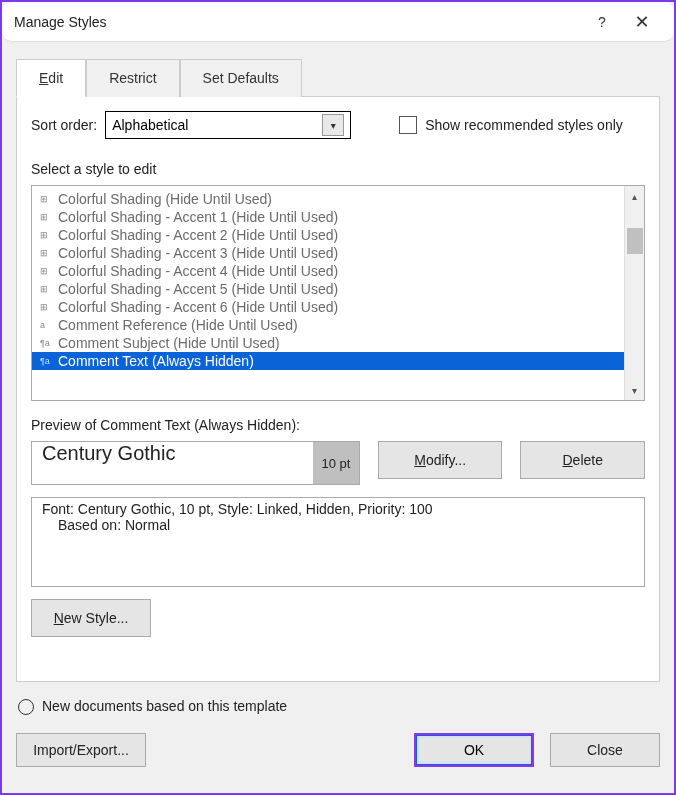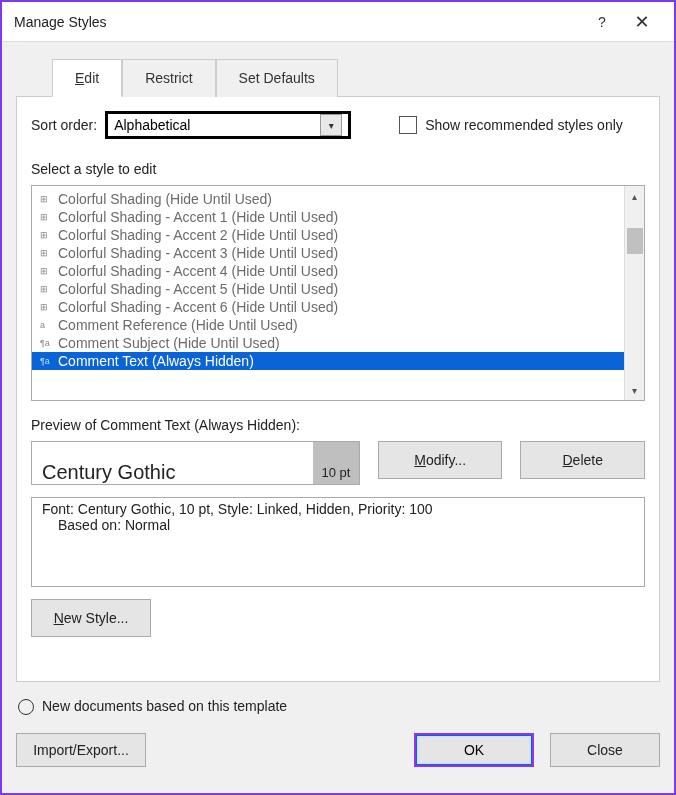--- a/index.html
+++ b/index.html
@@ -9,43 +9,44 @@
     border: 2px solid #7c3aed;
     background: #f0f0f0;
     position: relative;
     display: flex; flex-direction: column;
   }
   .titlebar {
     height: 40px; background: #fff;
     display: flex; align-items: center;
     padding: 0 12px;
     border-bottom: 1px solid #ddd;
+    border-radius: 10px;
   }
   .titlebar .title { flex: 1; font-size: 14px; color: #222; }
   .titlebar .btn { width: 40px; text-align: center; font-size: 14px; color: #333; cursor: default; }
   .titlebar .close { font-size: 18px; }
   .content { flex: 1; padding: 10px 14px 0 14px; display: flex; flex-direction: column; }
-  .tabs { display: flex; margin-top: 6px; margin-left: 36px; }
+  .tabs { display: flex; margin-top: 6px; }
   .tab {
     padding: 10px 22px; font-size: 14px; color: #333;
     border: 1px solid #ccc; border-bottom: none;
     background: #f0f0f0; position: relative; top: 1px;
   }
   .tab.active { background: #fff; border-bottom: 1px solid #fff; z-index: 2; }
   .tab .ul { text-decoration: underline; }
   .panel {
     background: #fff; border: 1px solid #ccc;
     padding: 14px 14px 14px 14px; flex: 1;
     display: flex; flex-direction: column;
   }
   .row { display: flex; align-items: center; }
   .sortrow { gap: 8px; margin-bottom: 22px; }
   .sortrow label { font-size: 14px; color: #222; }
   .select {
-    width: 246px; height: 28px; border: 3px solid #000000;
+    width: 246px; height: 28px; border: 1px solid #000000;
     background: #fff; display: flex; align-items: center;
     padding: 0 6px; font-size: 14px; justify-content: space-between;
   }
   .select .dd {
     width: 22px; height: 22px; border: 1px solid #999;
     background: #e8e8e8; display: flex; align-items: center; justify-content: center;
     font-size: 10px; color: #333;
   }
   .checkbox { width: 18px; height: 18px; border: 1px solid #555; background: #fff; margin-right: 8px; flex-shrink:0; }
   .reco { margin-left: 40px; font-size: 14px; color: #222; display:flex; align-items:center; }
@@ -62,24 +63,24 @@
   }
   .list-item .marker { width: 12px; font-size: 9px; color: #888; }
   .list-item.selected { background: #0a64d8; color: #fff; }
   .list-item.selected .marker { color: #bfdcff; }
   .scrollbar { width: 20px; background: #f0f0f0; border-left: 1px solid #ddd; display:flex; flex-direction:column; justify-content:space-between; position:relative; }
   .scroll-arrow { height:20px; display:flex; align-items:center; justify-content:center; font-size:10px; color:#555; }
   .scroll-thumb { position:absolute; top:42px; left:2px; width:16px; height:26px; background:#c0c0c0; }
   .preview-row { display:flex; gap:18px; margin-bottom:12px; }
   .preview-box {
     width: 340px; height: 44px; border:1px solid #aaa; background:#fff;
-    display:flex; align-items:flex-end; justify-content:space-between;
+    display:flex; align-items:flex-start; justify-content:space-between;
   }
   .preview-font { font-family: "Century Gothic", sans-serif; font-size:20px; padding:0 10px; color:#222;}
-  .preview-pt { width:46px; height:42px; background:#bfbfbf; display:flex; align-items:flex-end; justify-content:center; font-size:13px; padding-bottom:4px; color:#222;}
+  .preview-pt { width:46px; height:42px; background:#bfbfbf; display:flex; align-items:flex-end; justify-content:center; font-size:13px; padding-bottom:13px; color:#222;}
   .btn-std {
     height:38px; border:1px solid #aaa; background:#e5e5e5;
     font-size:14px; color:#222; display:flex; align-items:center; justify-content:center;
     padding: 0 10px;
   }
   .btn-std .ul { text-decoration: underline; }
   .desc-box {
     border:1px solid #aaa; background:#fff; height:90px;
     padding:3px 10px; font-size:14px; color:#222; margin-bottom:12px;
   }

